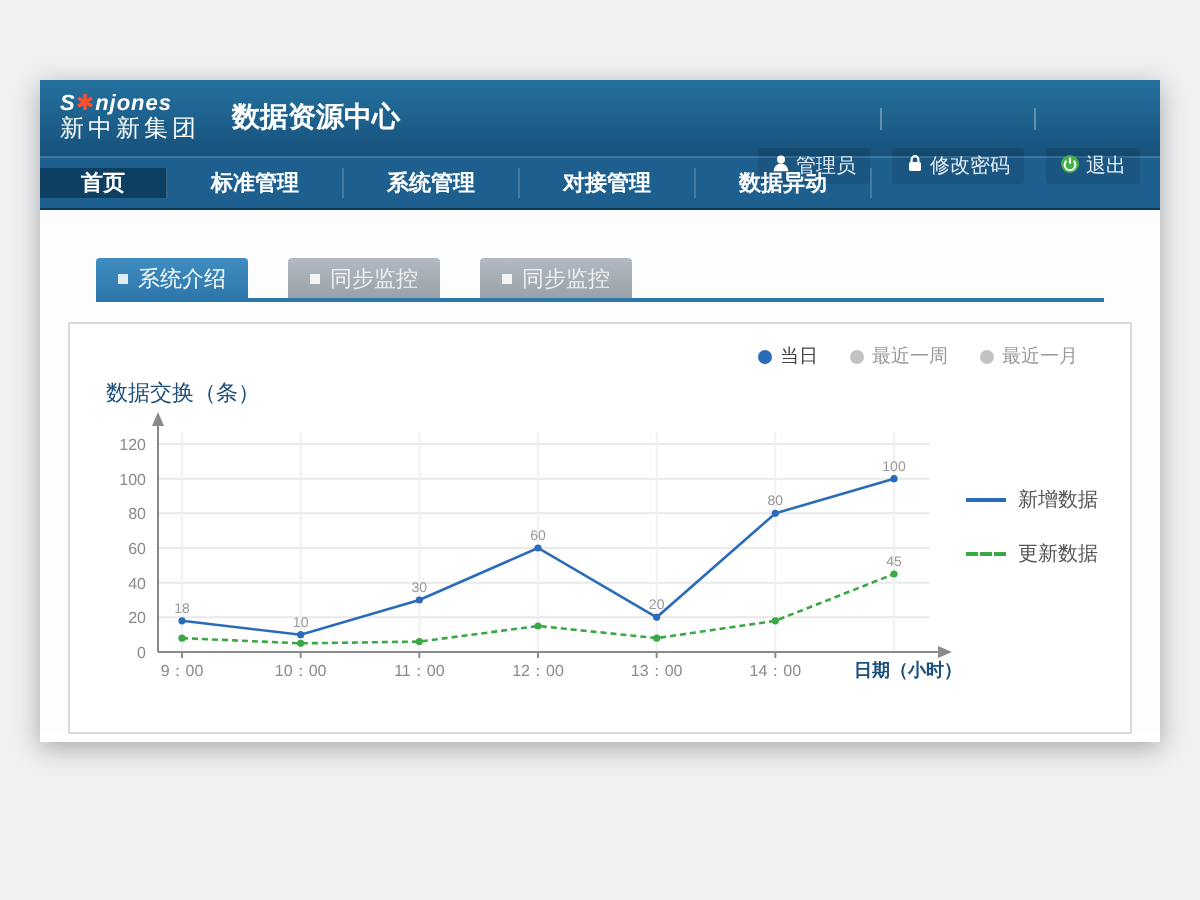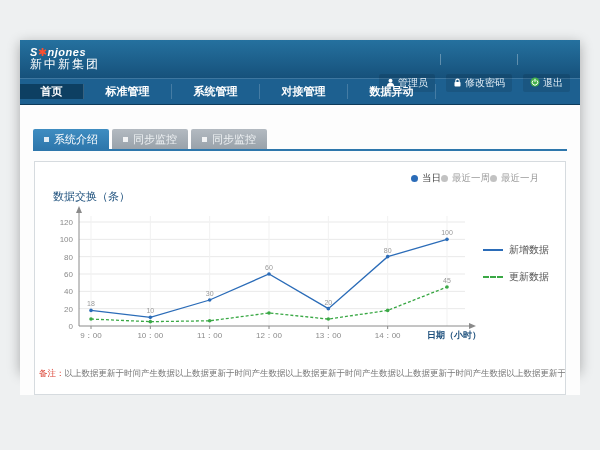--- a/index.html
+++ b/index.html
@@ -23,29 +23,29 @@
 
   
   .nav { height:27px; background:#1d6090; display:flex; align-items:center;
          border-top:1px solid rgba(255,255,255,.15); border-bottom:1px solid #0d3a5a; }
   .nav-item { display:flex; align-items:center; justify-content:center; color:#fff; font-size:11px;
               font-weight:bold; width:88px; border-right:1px solid rgba(255,255,255,.18); cursor:pointer; }
   .nav-item.active { background:#0d3f62; width:64px; }
 
   
   .content { padding-top:24px; background:#fdfdfd; }
-  .tabs { margin:0 13px; display:flex; gap:3px; border-bottom:2px solid #2e77ac; align-items:flex-end; }
+  .tabs { margin:0 28px; display:flex; gap:20px; border-bottom:2px solid #2e77ac; align-items:flex-end; }
   .tab { height:20px; padding:0 11px; font-size:11px; display:flex; align-items:center; gap:5px;
          cursor:pointer; border-radius:2px 2px 0 0; }
   .tab.active { background:linear-gradient(180deg,#3f8dc1,#2e77ac); color:#fff; }
   .tab.inactive { background:linear-gradient(180deg,#b3bac1,#99a2aa); color:#eef1f3; }
   .tab-bullet { width:5px; height:5px; background:rgba(255,255,255,.85); display:inline-block; }
 
   .panel { margin:10px 14px 0; border:1px solid #d6dbdf; background:#fff; padding-bottom:14px; }
-  .filter-legend { display:flex; justify-content:flex-end; padding:10px 26px 0; align-items:flex-start; }
+  .filter-legend { display:flex; justify-content:flex-end; gap:16px; padding:10px 26px 0; align-items:flex-start; }
   .fl-item { display:flex; align-items:center; gap:4px; font-size:9.5px; color:#9a9a9a; cursor:pointer; }
   .fl-item.active { color:#444; }
   .fl-dot { width:7px; height:7px; border-radius:50%; }
   .fl-dot.blue { background:#2b6cb8; }
   .fl-dot.gray { background:#c2c2c2; }
 
   .chart-wrap { display:flex; padding:0 8px 0 10px; }
   .chart-col { flex:1; }
   .chart-title { font-size:11px; color:#1c4f7c; font-weight:normal; margin:4px 0 0 8px; }
   #chart-svg { display:block; }
@@ -62,20 +62,21 @@
 <body>
 
 <div class="stage">
   <div class="window">
 
     <div class="header">
       <div class="logo">
         <div class="logo-line1"><span>S</span><span class="logo-star">✱</span><span>njones</span></div>
         <div class="logo-company">新中新集团</div>
       </div>
+      <div class="app-title">数据资源中心</div>
       <div class="header-actions">
         <div class="header-action">
           <span><svg width="9" height="9">
                 <circle cx="4.5" cy="2.8" r="2" fill="#fff"></circle>
                 <path d="M0.8 8.6 a3.7 3.9 0 0 1 7.4 0 z" fill="#fff"></path>
               </svg></span>
           <span>管理员</span>
         </div>
         <div class="hsep"></div>
         <div class="header-action">
@@ -209,20 +210,17 @@
               <span class="sl-line"></span>
               <span>新增数据</span>
             </div>
             <div class="sl-item">
               <span class="sl-line dashed"></span>
               <span>更新数据</span>
             </div>
           </div>
         </div>
 
-        <div class="note">
-          <span class="note-label">备注：</span><span>以上数据更新于时间产生数据以上数据更新于时间产生数据以上数据更新于时间产生数据以上数据更新于时间产生数据以上数据更新于</span>
-        </div>
       </div>
     </div>
 
   </div>
 </div>
 
 </body></html>

